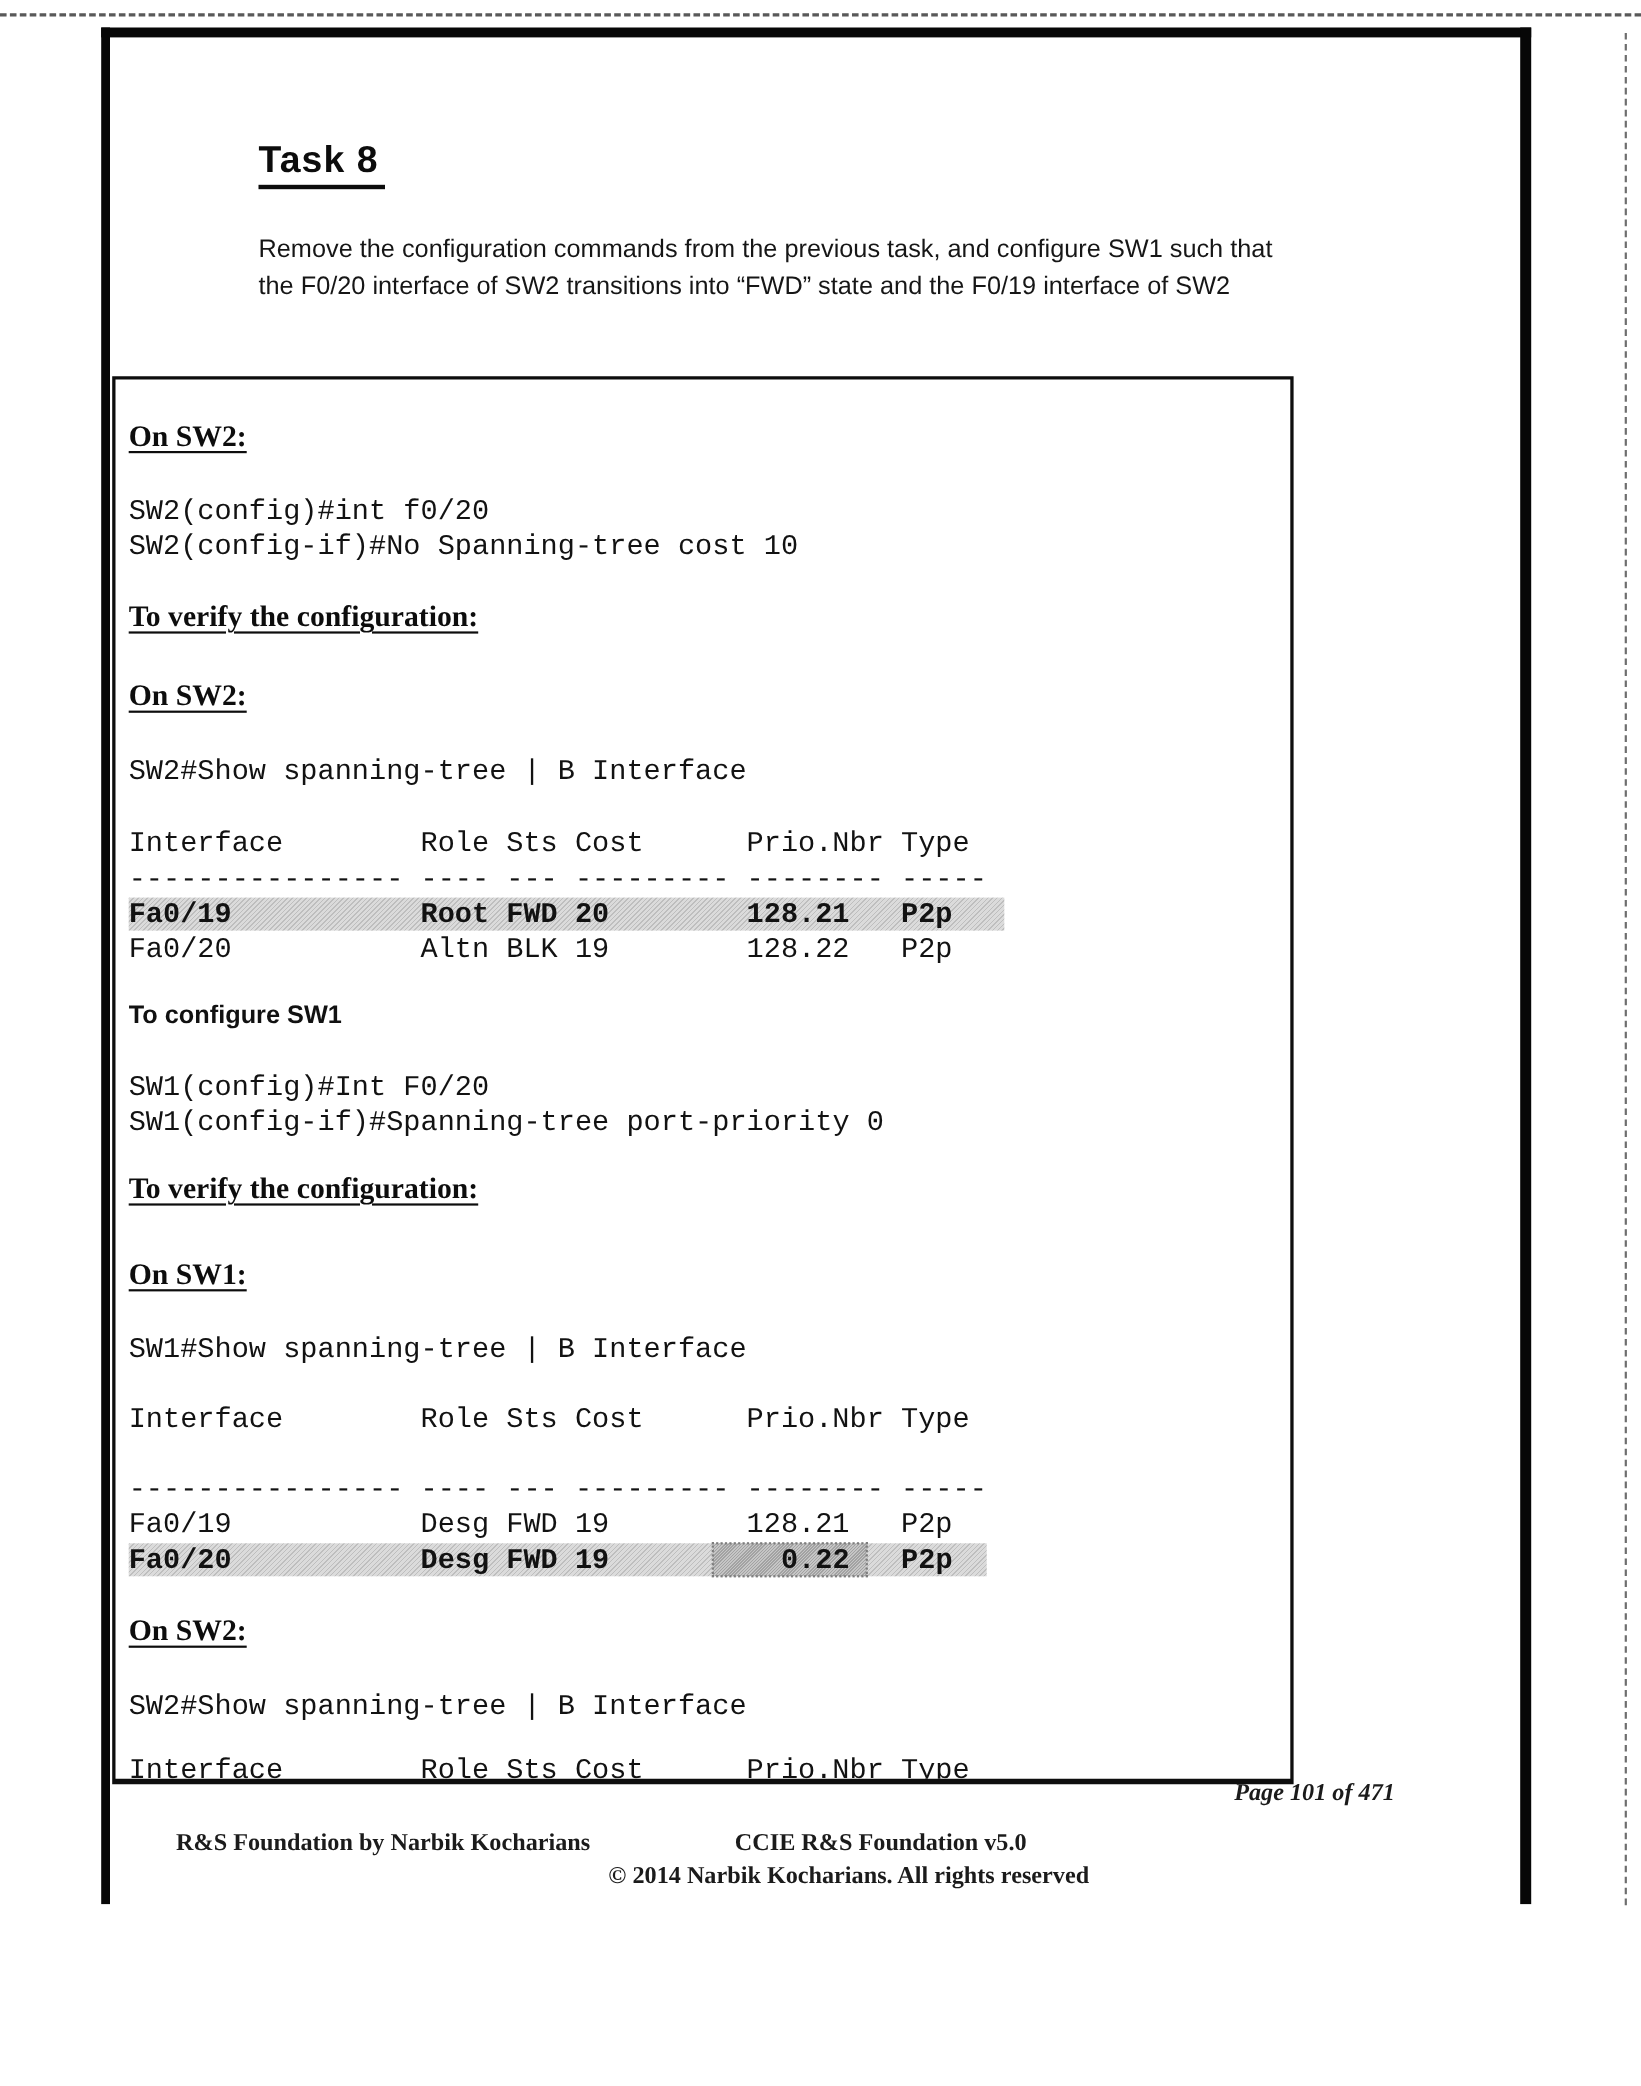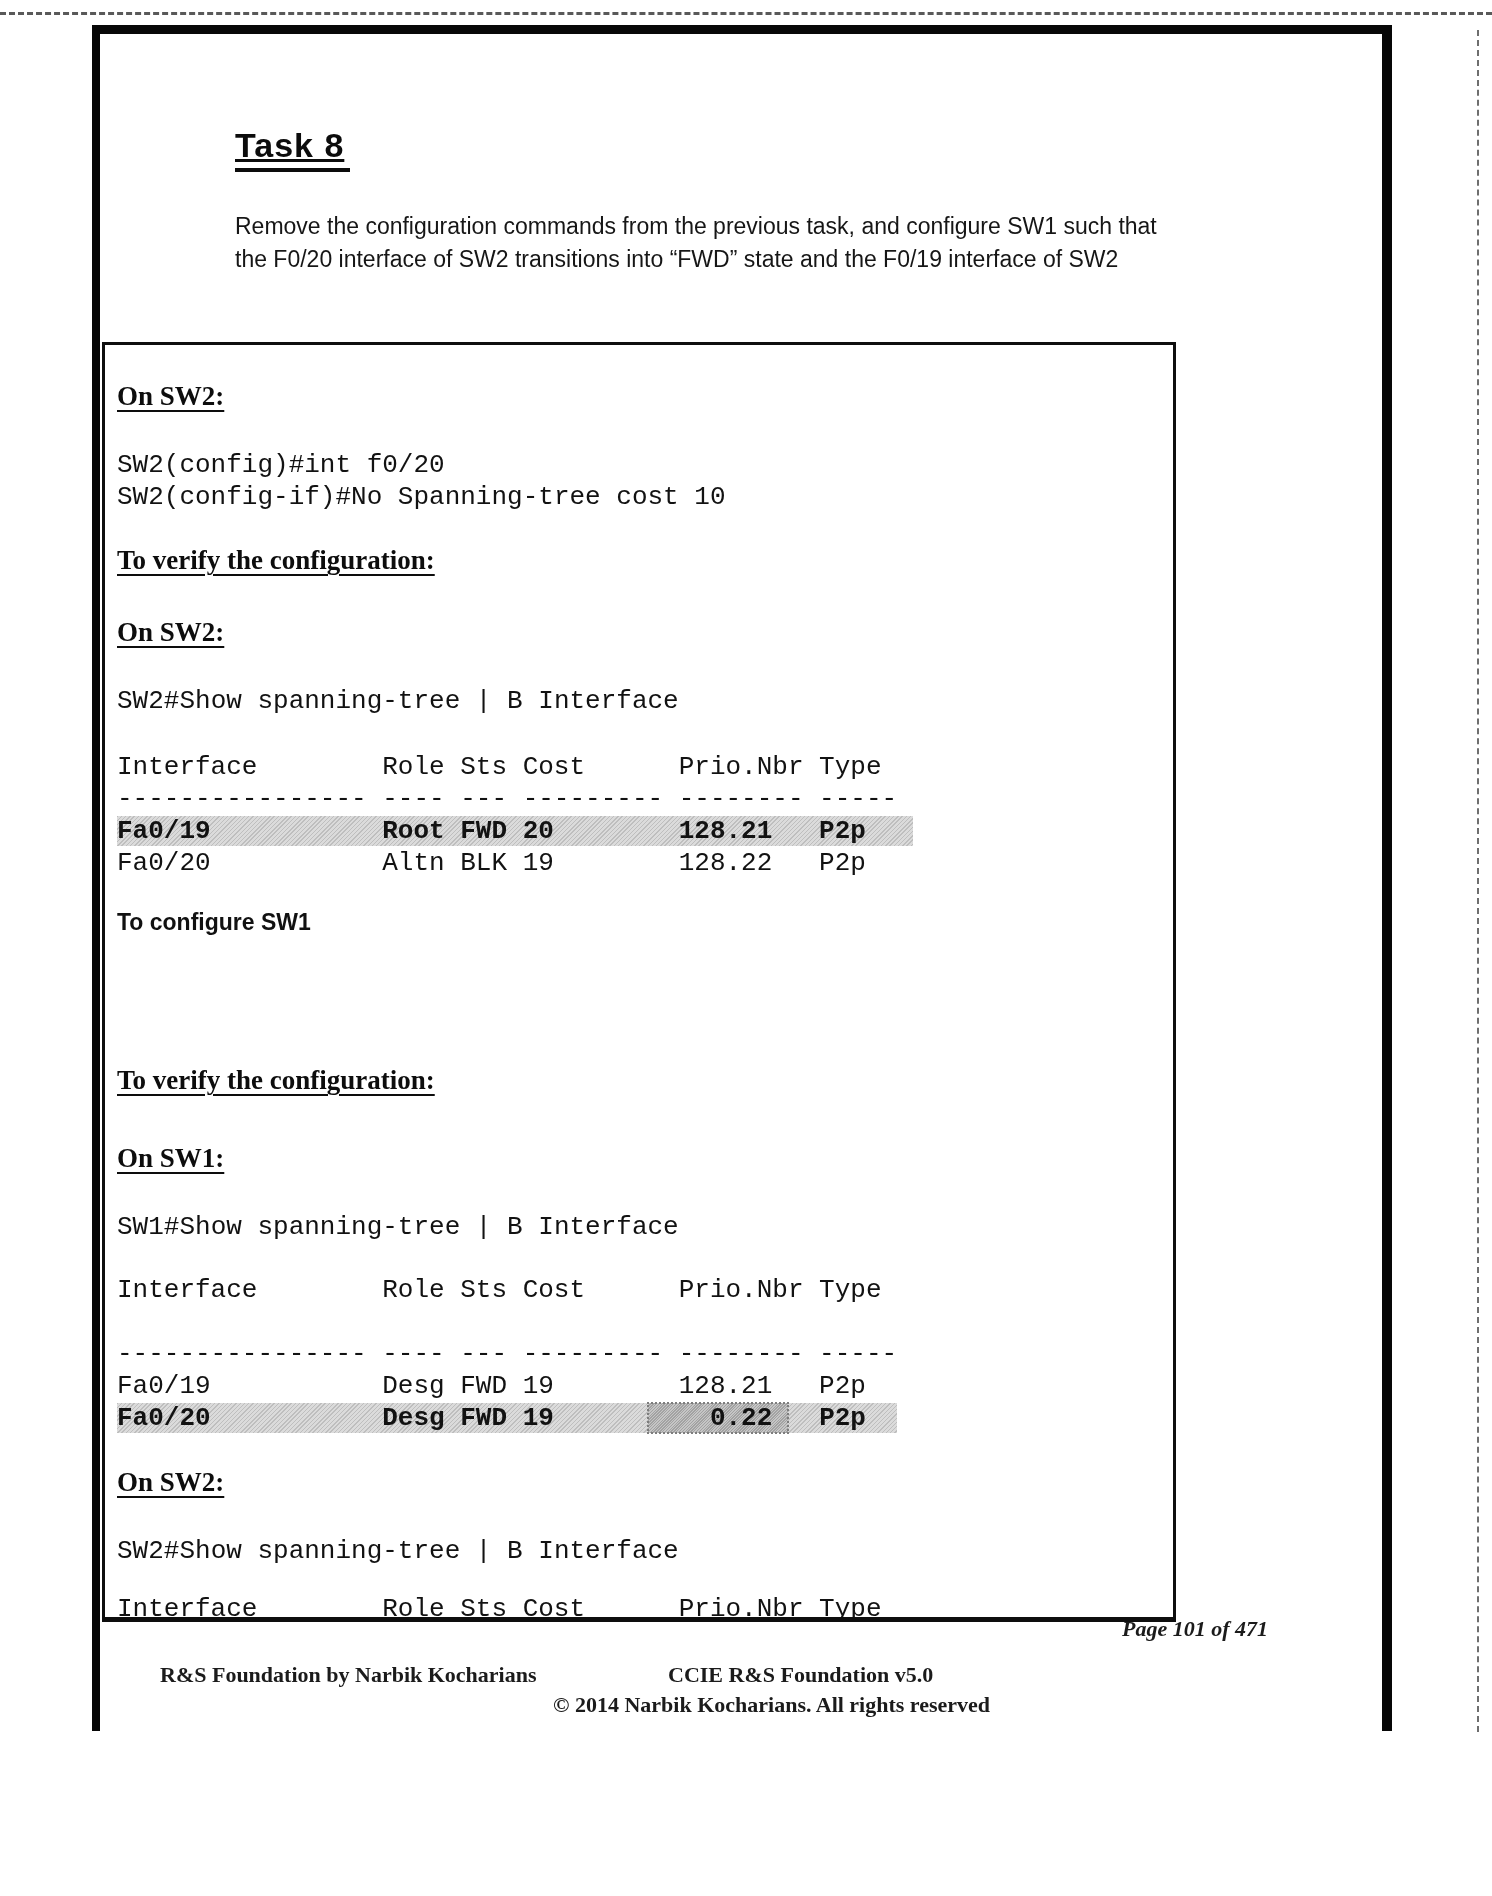--- a/index.html
+++ b/index.html
@@ -11,21 +11,21 @@
                    border-top:3px dashed #3d3d3d; opacity:.85; }
   .page-frame { position:absolute; left:92px; top:25px; width:1300px; height:1706px;
                 border-top:9px solid #070707; border-left:8px solid #070707;
                 border-right:10px solid #070707; }
   .right-edge-line { position:absolute; left:1477px; top:30px; height:1702px; width:0;
                      border-left:2px dashed #4a4a4a; opacity:.8; }
 
   
   .task-title { position:absolute; left:235px; top:126px;
                 font-size:34px; font-weight:bold; letter-spacing:1px; color:#0c0c0c;
-                border-bottom:4px solid #0c0c0c; padding-bottom:3px; padding-right:6px;text-decoration:underline; }
+                border-bottom:4px solid #0c0c0c; padding-bottom:3px; padding-right:6px; }
   .task-desc { position:absolute; left:235px; top:210px; width:960px;
                font-size:23px; line-height:33px; color:#161616; }
 
   
   .config-box { position:absolute; left:102px; top:342px; width:1074px; height:1280px;
                 border:3px solid #0e0e0e; border-bottom-width:5px; overflow:hidden; }
   .blk { position:absolute; left:12px; }
 
   .h-serif { font-family:"Liberation Serif", serif; font-weight:bold; font-size:27px;
              color:#0d0d0d; text-decoration:underline;
@@ -69,20 +69,21 @@
   <div class="blk h-serif" style="top:200px">To verify the configuration:</div>
 
   <div class="blk h-serif" style="top:272px">On SW2:</div>
 
   <div class="blk mono" style="top:340px"><span>SW2#</span><span class="cmd">Show spanning-tree | B Interface</span></div>
 
   <div class="blk mono" style="top:406px"><div>Interface        Role Sts Cost      Prio.Nbr Type</div><div>---------------- ---- --- --------- -------- -----</div><div><span class="hl">Fa0/19           Root FWD 20        128.21   P2p   </span></div><div>Fa0/20           Altn BLK 19        128.22   P2p</div></div>
 
   <div class="blk lbl-sans" style="top:564px">To configure SW1</div>
 
+  <div class="blk mono" style="top:627px"><div><span>SW1(config)#</span><span class="cmd">Int F0/20</span></div><div><span>SW1(config-if)#</span><span class="cmd">Spanning-tree port-priority 0</span></div></div>
 
   <div class="blk h-serif" style="top:720px">To verify the configuration:</div>
 
   <div class="blk h-serif" style="top:798px">On SW1:</div>
 
   <div class="blk mono" style="top:866px"><span>SW1#</span><span class="cmd">Show spanning-tree | B Interface</span></div>
 
   <div class="blk mono" style="top:929px"><div>Interface        Role Sts Cost      Prio.Nbr Type</div><div>&nbsp;</div><div>---------------- ---- --- --------- -------- -----</div><div>Fa0/19           Desg FWD 19        128.21   P2p</div><div><span class="hl">Fa0/20           Desg FWD 19      </span><span class="hl hl-dark">    0.22 </span><span class="hl">  P2p  </span></div></div>
 
   <div class="blk h-serif" style="top:1122px">On SW2:</div>

